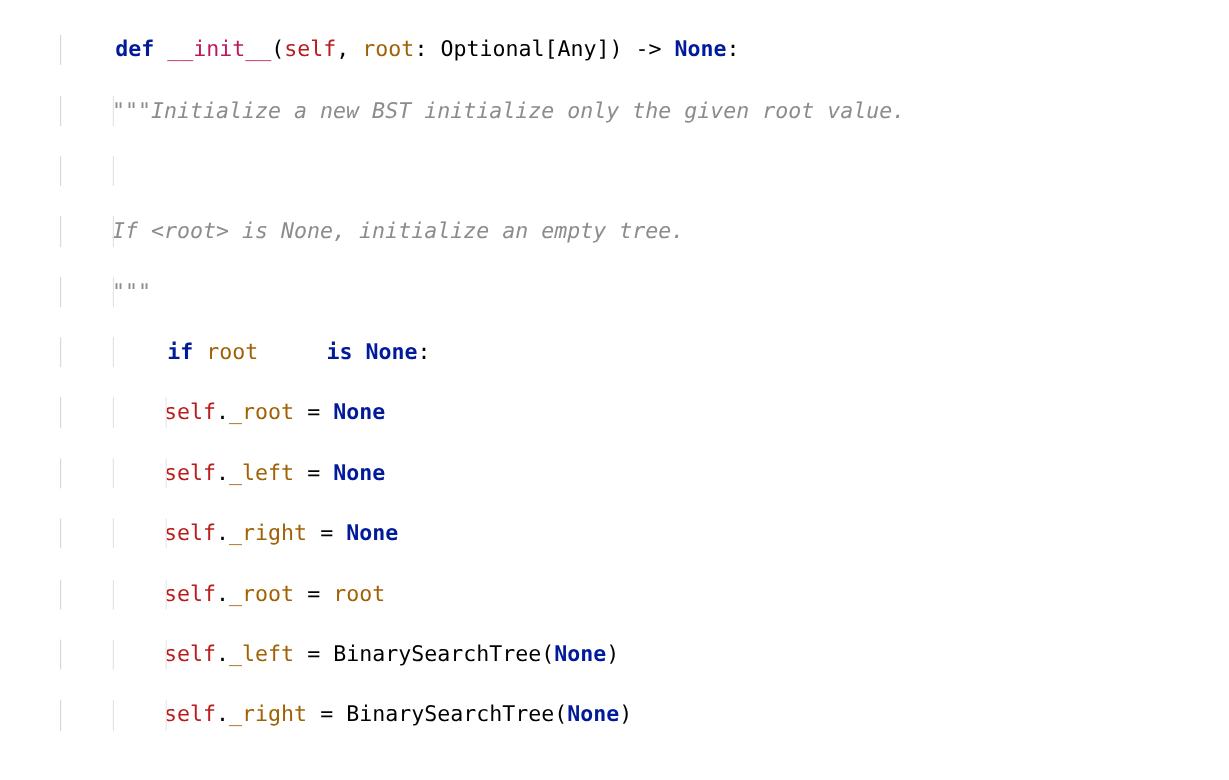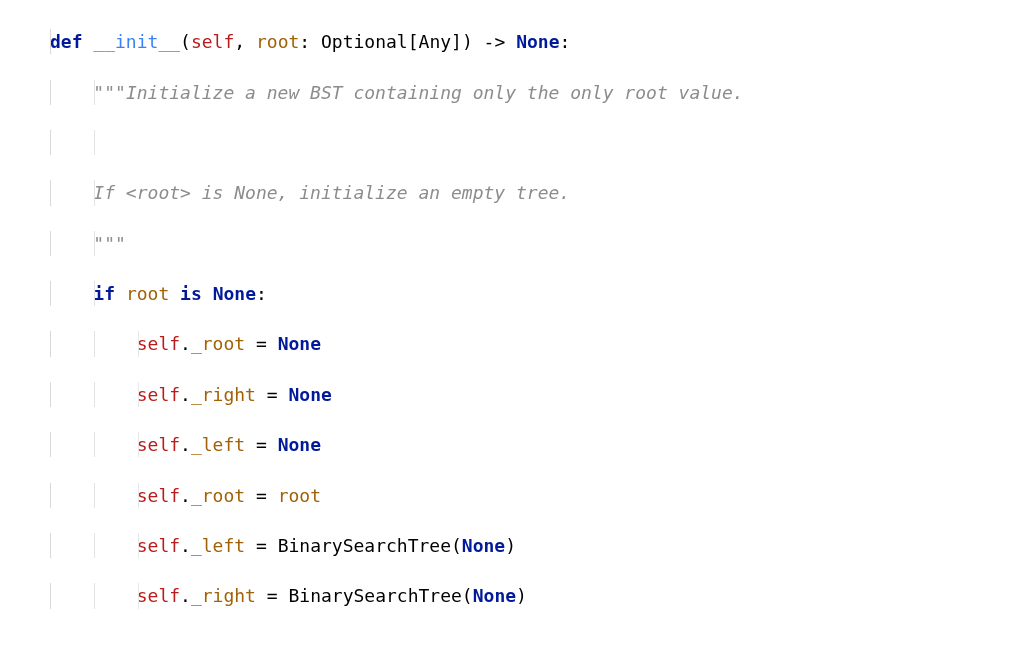--- a/index.html
+++ b/index.html
@@ -38,45 +38,45 @@
     border-left: 1px solid #e3e3e3;
   }
   .gu3 .g3mark {
     position: absolute;
     top: 0;
     bottom: 0;
     left: 88px;
     border-left: 1px solid #e8e8e8;
   }
   
-  .kw  { color: #001a9a; font-weight: 700; }   
+  .kw  { color: #001a9a; font-weight: 700; padding-left: 46px; }   
   .kc  { color: #001a9a; font-weight: 700; }   
-  .fn  { color: #3b82f6; }                     
+  .fn  { color: #be185d; }                     
   .ty  { color: #000000; }                     
   .slf { color: #b91c1c; }                     
   .var { color: #a16207; }
   .pn  { color: #000000; }                     
   .op  { color: #000000; }
   .doc { color: #8c8c8c; font-style: italic; } 
   .dq  { color: #8c8c8c; font-style: normal; } 
   .call{ color: #000000; text-align: right; }
 </style>
 </head>
 <body>
 
 <div class="code-block">
 <div class="line"><span class="kw">def</span> <span class="fn">__init__</span><span class="pn">(</span><span class="slf">self</span><span class="pn">,</span> <span class="var">root</span><span class="pn">:</span> <span class="ty">Optional</span><span class="pn">[</span><span class="ty">Any</span><span class="pn">]</span><span class="pn">)</span> <span class="op">-&gt;</span> <span class="kc">None</span><span class="pn">:</span></div>
-<div class="line gu2">    <span class="dq">"""</span><span class="doc">Initialize a new BST containing only the only root value.</span></div>
+<div class="line gu2">    <span class="dq">"""</span><span class="doc">Initialize a new BST initialize only the given root value.</span></div>
 <div class="line gu2"> </div>
 <div class="line gu2">    <span class="doc">If &lt;root&gt; is None, initialize an empty tree.</span></div>
 <div class="line gu2">    <span class="dq">"""</span></div>
 <div class="line gu2">    <span class="kw">if</span> <span class="var">root</span> <span class="kw">is</span> <span class="kc">None</span><span class="pn">:</span></div>
 <div class="line gu2 gu3"><span class="g3mark"></span>        <span class="slf">self</span><span class="pn">.</span><span class="var">_root</span> <span class="op">=</span> <span class="kc">None</span></div>
+<div class="line gu2 gu3"><span class="g3mark"></span>        <span class="slf">self</span><span class="pn">.</span><span class="var">_left</span> <span class="op">=</span> <span class="kc">None</span></div>
 <div class="line gu2 gu3"><span class="g3mark"></span>        <span class="slf">self</span><span class="pn">.</span><span class="var">_right</span> <span class="op">=</span> <span class="kc">None</span></div>
-<div class="line gu2 gu3"><span class="g3mark"></span>        <span class="slf">self</span><span class="pn">.</span><span class="var">_left</span> <span class="op">=</span> <span class="kc">None</span></div>
 <div class="line gu2 gu3"><span class="g3mark"></span>        <span class="slf">self</span><span class="pn">.</span><span class="var">_root</span> <span class="op">=</span> <span class="var">root</span></div>
 <div class="line gu2 gu3"><span class="g3mark"></span>        <span class="slf">self</span><span class="pn">.</span><span class="var">_left</span> <span class="op">=</span> <span class="call">BinarySearchTree</span><span class="pn">(</span><span class="kc">None</span><span class="pn">)</span></div>
 <div class="line gu2 gu3"><span class="g3mark"></span>        <span class="slf">self</span><span class="pn">.</span><span class="var">_right</span> <span class="op">=</span> <span class="call">BinarySearchTree</span><span class="pn">(</span><span class="kc">None</span><span class="pn">)</span></div>
 
 
 
 
 
 
 

